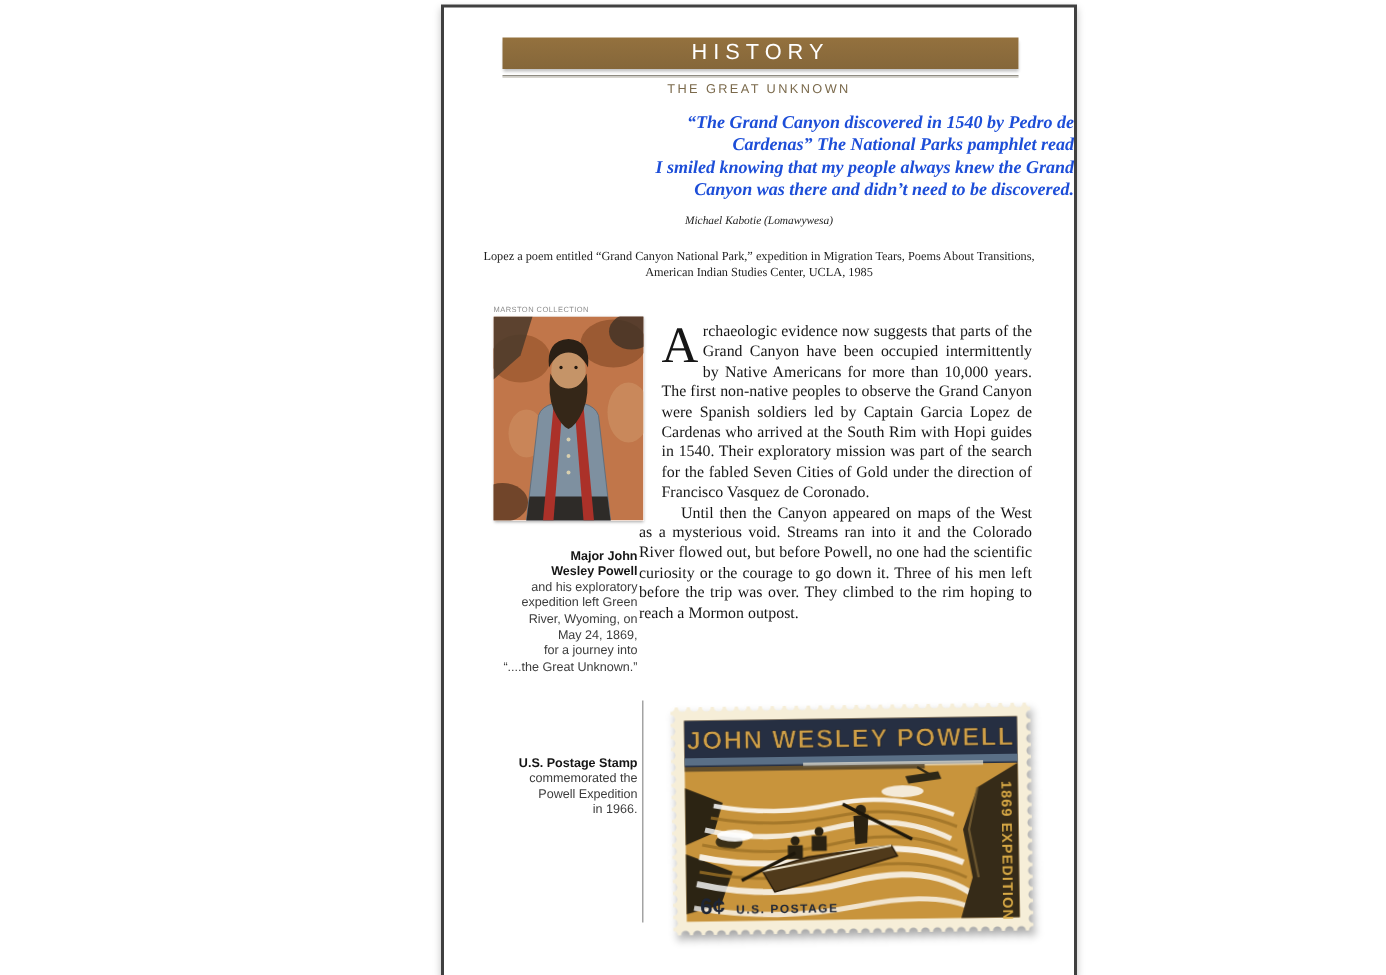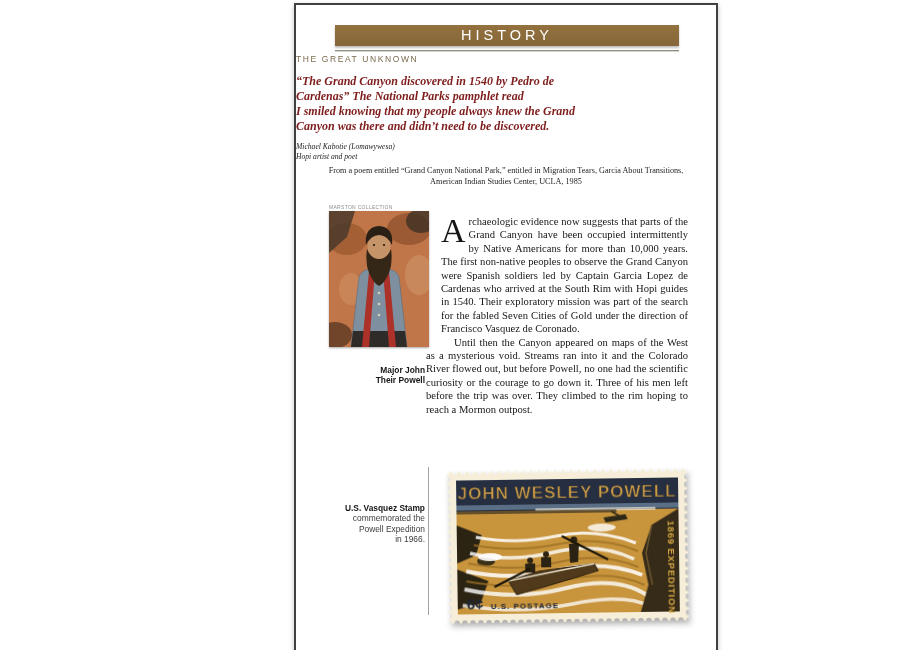--- a/index.html
+++ b/index.html
@@ -7,28 +7,28 @@
   .page{position:absolute;left:250px;top:3px;width:420px;height:645px;background:#ffffff;
         border:2px solid #404040;box-shadow:0 2px 5px rgba(0,0,0,.25);margin-left:44px;}
   
   .hbar{position:absolute;left:39px;top:20px;width:344px;height:21px;
         background:linear-gradient(#94713e,#85673a);
         box-shadow:0 2px 2px rgba(0,0,0,.25);
         color:#ffffff;font-family:"Liberation Sans",sans-serif;
         font-size:14.5px;letter-spacing:4px;text-align:center;line-height:21px;font-weight:400;}
   .hrule{position:absolute;left:39px;top:45px;width:344px;height:0;
          border-top:1px solid #8f8c82;border-bottom:1px solid #d8d6cf;}
-  .subtitle{position:absolute;left:0;top:49px;width:420px;text-align:left;
+  .subtitle{position:absolute;left:0;top:49px;width:420px;text-align:center;
             color:#7b6a4c;font-family:"Liberation Sans",sans-serif;
             font-size:8.5px;letter-spacing:1.6px;font-weight:400;}
   
-  .quote{position:absolute;left:0;top:69px;width:420px;text-align:left;
+  .quote{position:absolute;left:0;top:69px;width:420px;text-align:right;
          font-style:italic;font-weight:bold;font-size:12px;line-height:15px;
-         color:#7f1d1d;white-space:pre-line;}
-  .attrib{position:absolute;left:0;top:137px;width:420px;text-align:left;
+         color:#1d4ed8;white-space:pre-line;}
+  .attrib{position:absolute;left:0;top:137px;width:420px;text-align:center;
           font-style:italic;font-size:7.6px;line-height:9.6px;color:#222;}
   .source{position:absolute;left:25px;top:161px;width:370px;text-align:center;
           font-size:8.2px;line-height:10.6px;color:#1d1d1d;}
   .source .it{}
   
   .credit{position:absolute;left:33px;top:199px;width:100px;
           font-family:"Liberation Sans",sans-serif;font-size:5px;letter-spacing:.3px;color:#8d8d8d;}
   .photo{position:absolute;left:33px;top:206px;width:100px;height:136px;
          box-shadow:0 1px 2px rgba(0,0,0,.35);}
   .cap{position:absolute;left:33px;width:96px;text-align:right;
@@ -60,23 +60,22 @@
     </div>
     <div class="hrule"></div>
     <div class="subtitle">THE GREAT UNKNOWN</div>
 
     <div class="quote">“The Grand Canyon discovered in 1540 by Pedro de
 Cardenas” The National Parks pamphlet read
 I smiled knowing that my people always knew the Grand
 Canyon was there and didn’t need to be discovered.</div>
     <div class="attrib">
       <div>Michael Kabotie (Lomawywesa)</div>
-      <div>Hopi artist and poet</div>
-    </div>
-    <div class="source"><span>From a poem entitled </span><span class="it">“Grand Canyon National Park,”</span><span> entitled in </span><span class="it">Migration Tears, Garcia About Transitions,</span><span> American Indian Studies Center, UCLA, 1985</span></div>
+    </div>
+    <div class="source"><span>Lopez a poem entitled </span><span class="it">“Grand Canyon National Park,”</span><span> expedition in </span><span class="it">Migration Tears, Poems About Transitions,</span><span> American Indian Studies Center, UCLA, 1985</span></div>
 
     <div class="credit">MARSTON COLLECTION</div>
     <div class="photo">
       <svg width="100" height="136" viewBox="0 0 100 136" xmlns="http://www.w3.org/2000/svg">
         <rect width="100" height="136" fill="#c1764a"></rect>
         <ellipse cx="18" cy="28" rx="20" ry="16" fill="#9c5a30" opacity=".8"></ellipse>
         <ellipse cx="80" cy="18" rx="22" ry="16" fill="#8a4e2a" opacity=".7"></ellipse>
         <path d="M0,0 L26,0 L18,26 L0,42 Z" fill="#4a392a" opacity=".85"></path>
         <ellipse cx="92" cy="10" rx="15" ry="12" fill="#3f3126" opacity=".8"></ellipse>
         <ellipse cx="6" cy="124" rx="17" ry="13" fill="#5d3a22" opacity=".8"></ellipse>
@@ -93,24 +92,29 @@
         <ellipse cx="50" cy="36" rx="11.5" ry="14" fill="#c59468"></ellipse>
         <path d="M37,34 Q35,16 50,15 Q65,16 63,34 Q58,24 50,24 Q42,24 37,34 Z" fill="#2b2015"></path>
         <circle cx="45" cy="34" r="1.1" fill="#241a10"></circle>
         <circle cx="55" cy="34" r="1.1" fill="#241a10"></circle>
         <path d="M38,38 Q36,52 40,62 Q45,73 50,75 Q55,73 60,62 Q64,52 62,38 Q58,48 50,48 Q42,48 38,38 Z" fill="#352718"></path>
       </svg>
     </div>
 
     <div class="cap cap1">
       <b>Major John
-Their Powell</b>
+Wesley Powell</b><span>and his exploratory
+expedition left Green
+River, Wyoming, on
+May 24, 1869,
+for a journey into
+“....the Great Unknown.”</span>
     </div>
     <div class="cap cap2">
-      <b>U.S. Vasquez Stamp</b><span>commemorated the
+      <b>U.S. Postage Stamp</b><span>commemorated the
 Powell Expedition
 in 1966.</span>
     </div>
     <div class="vdiv"></div>
 
     <div class="bodycol">
       <p><span class="wrapspacer"></span><span class="dropcap">A</span><span>rchaeologic evidence now suggests that parts of the Grand Canyon have been occupied intermittently by Native Americans for more than 10,000 years. The first non-native peoples to observe the Grand Canyon were Spanish soldiers led by Captain Garcia Lopez de Cardenas who arrived at the South Rim with Hopi guides in 1540. Their exploratory mission was part of the search for the fabled Seven Cities of Gold under the direction of Francisco Vasquez de Coronado.</span></p>
       <p class="ind">Until then the Canyon appeared on maps of the West as a mysterious void. Streams ran into it and the Colorado River flowed out, but before Powell, no one had the scientific curiosity or the courage to go down it. Three of his men left before the trip was over. They climbed to the rim hoping to reach a Mormon outpost.</p>
     </div>
 

